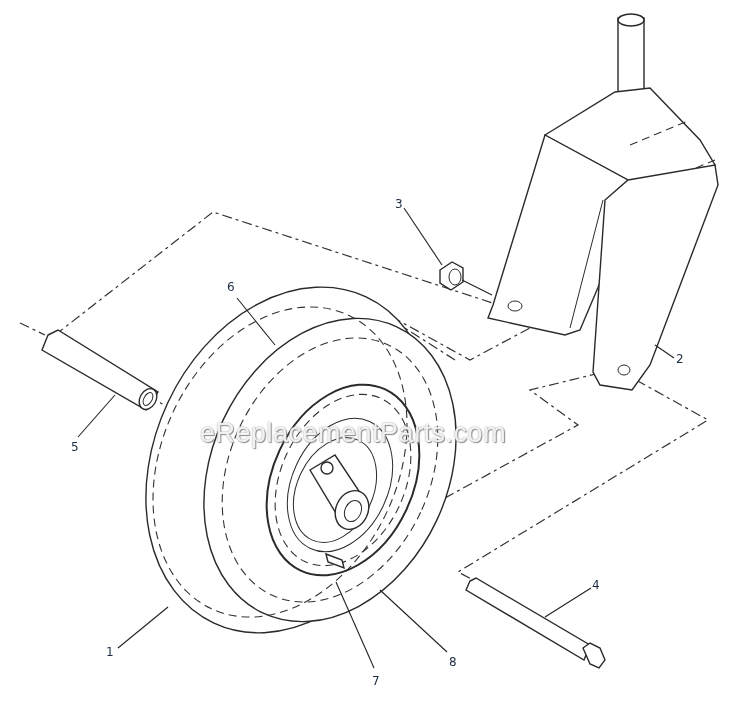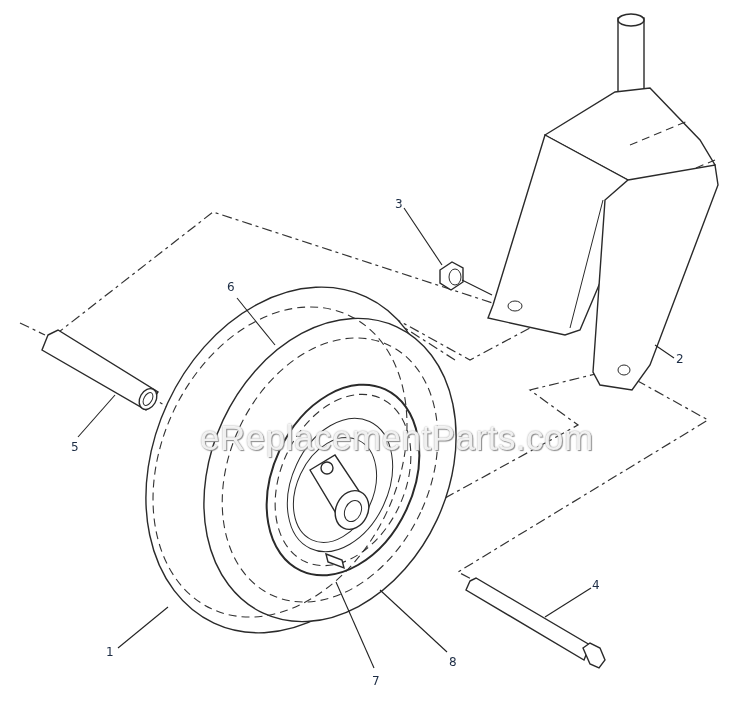--- a/index.html
+++ b/index.html
@@ -4,21 +4,21 @@
 <style>
   html, body { margin: 0; padding: 0; background: #ffffff; }
   body { width: 750px; height: 713px; overflow: hidden; position: relative; font-family: "DejaVu Sans", sans-serif; }
   #diagram { position: absolute; left: 0; top: 0; width: 750px; height: 713px; }
   .part { fill: #ffffff; stroke: #2a2a2a; stroke-width: 1.4; }
   .thin { fill: none; stroke: #2a2a2a; stroke-width: 1; }
   .dash { fill: none; stroke: #333; stroke-width: 1.2; stroke-dasharray: 10 4 3 4; }
   .dash2 { fill: none; stroke: #333; stroke-width: 1.1; stroke-dasharray: 8 5; }
   .leader { fill: none; stroke: #222; stroke-width: 1.1; }
   .callout { position: absolute; font-size: 12px; color: #1c2c44; font-family: "DejaVu Sans", sans-serif; }
-  .watermark { position: absolute; left: 200px; top: 418px; font-size: 35px; font-family: "Liberation Sans", sans-serif; color: rgba(255,255,255,0.85); text-shadow: 0 0 2px #9a9a9a, 1px 1px 1px #8a8a8a; letter-spacing: 0.5px; }
+  .watermark { position: absolute; left: 200px; top: 418px; font-size: 27px; font-family: "Liberation Sans", sans-serif; color: rgba(255,255,255,0.85); text-shadow: 0 0 2px #9a9a9a, 1px 1px 1px #8a8a8a; letter-spacing: 0.5px; }
 </style>
 </head>
 <body>
 
 <svg id="diagram" viewBox="0 0 750 713" xmlns="http://www.w3.org/2000/svg">
 
   <g>
     <polyline class="dash" points="55,335 213,212 545,320 470,360 365,302"></polyline>
     <polyline class="dash" points="20,323 45,335"></polyline>
     <polyline class="dash" points="148,395 185,418"></polyline>

